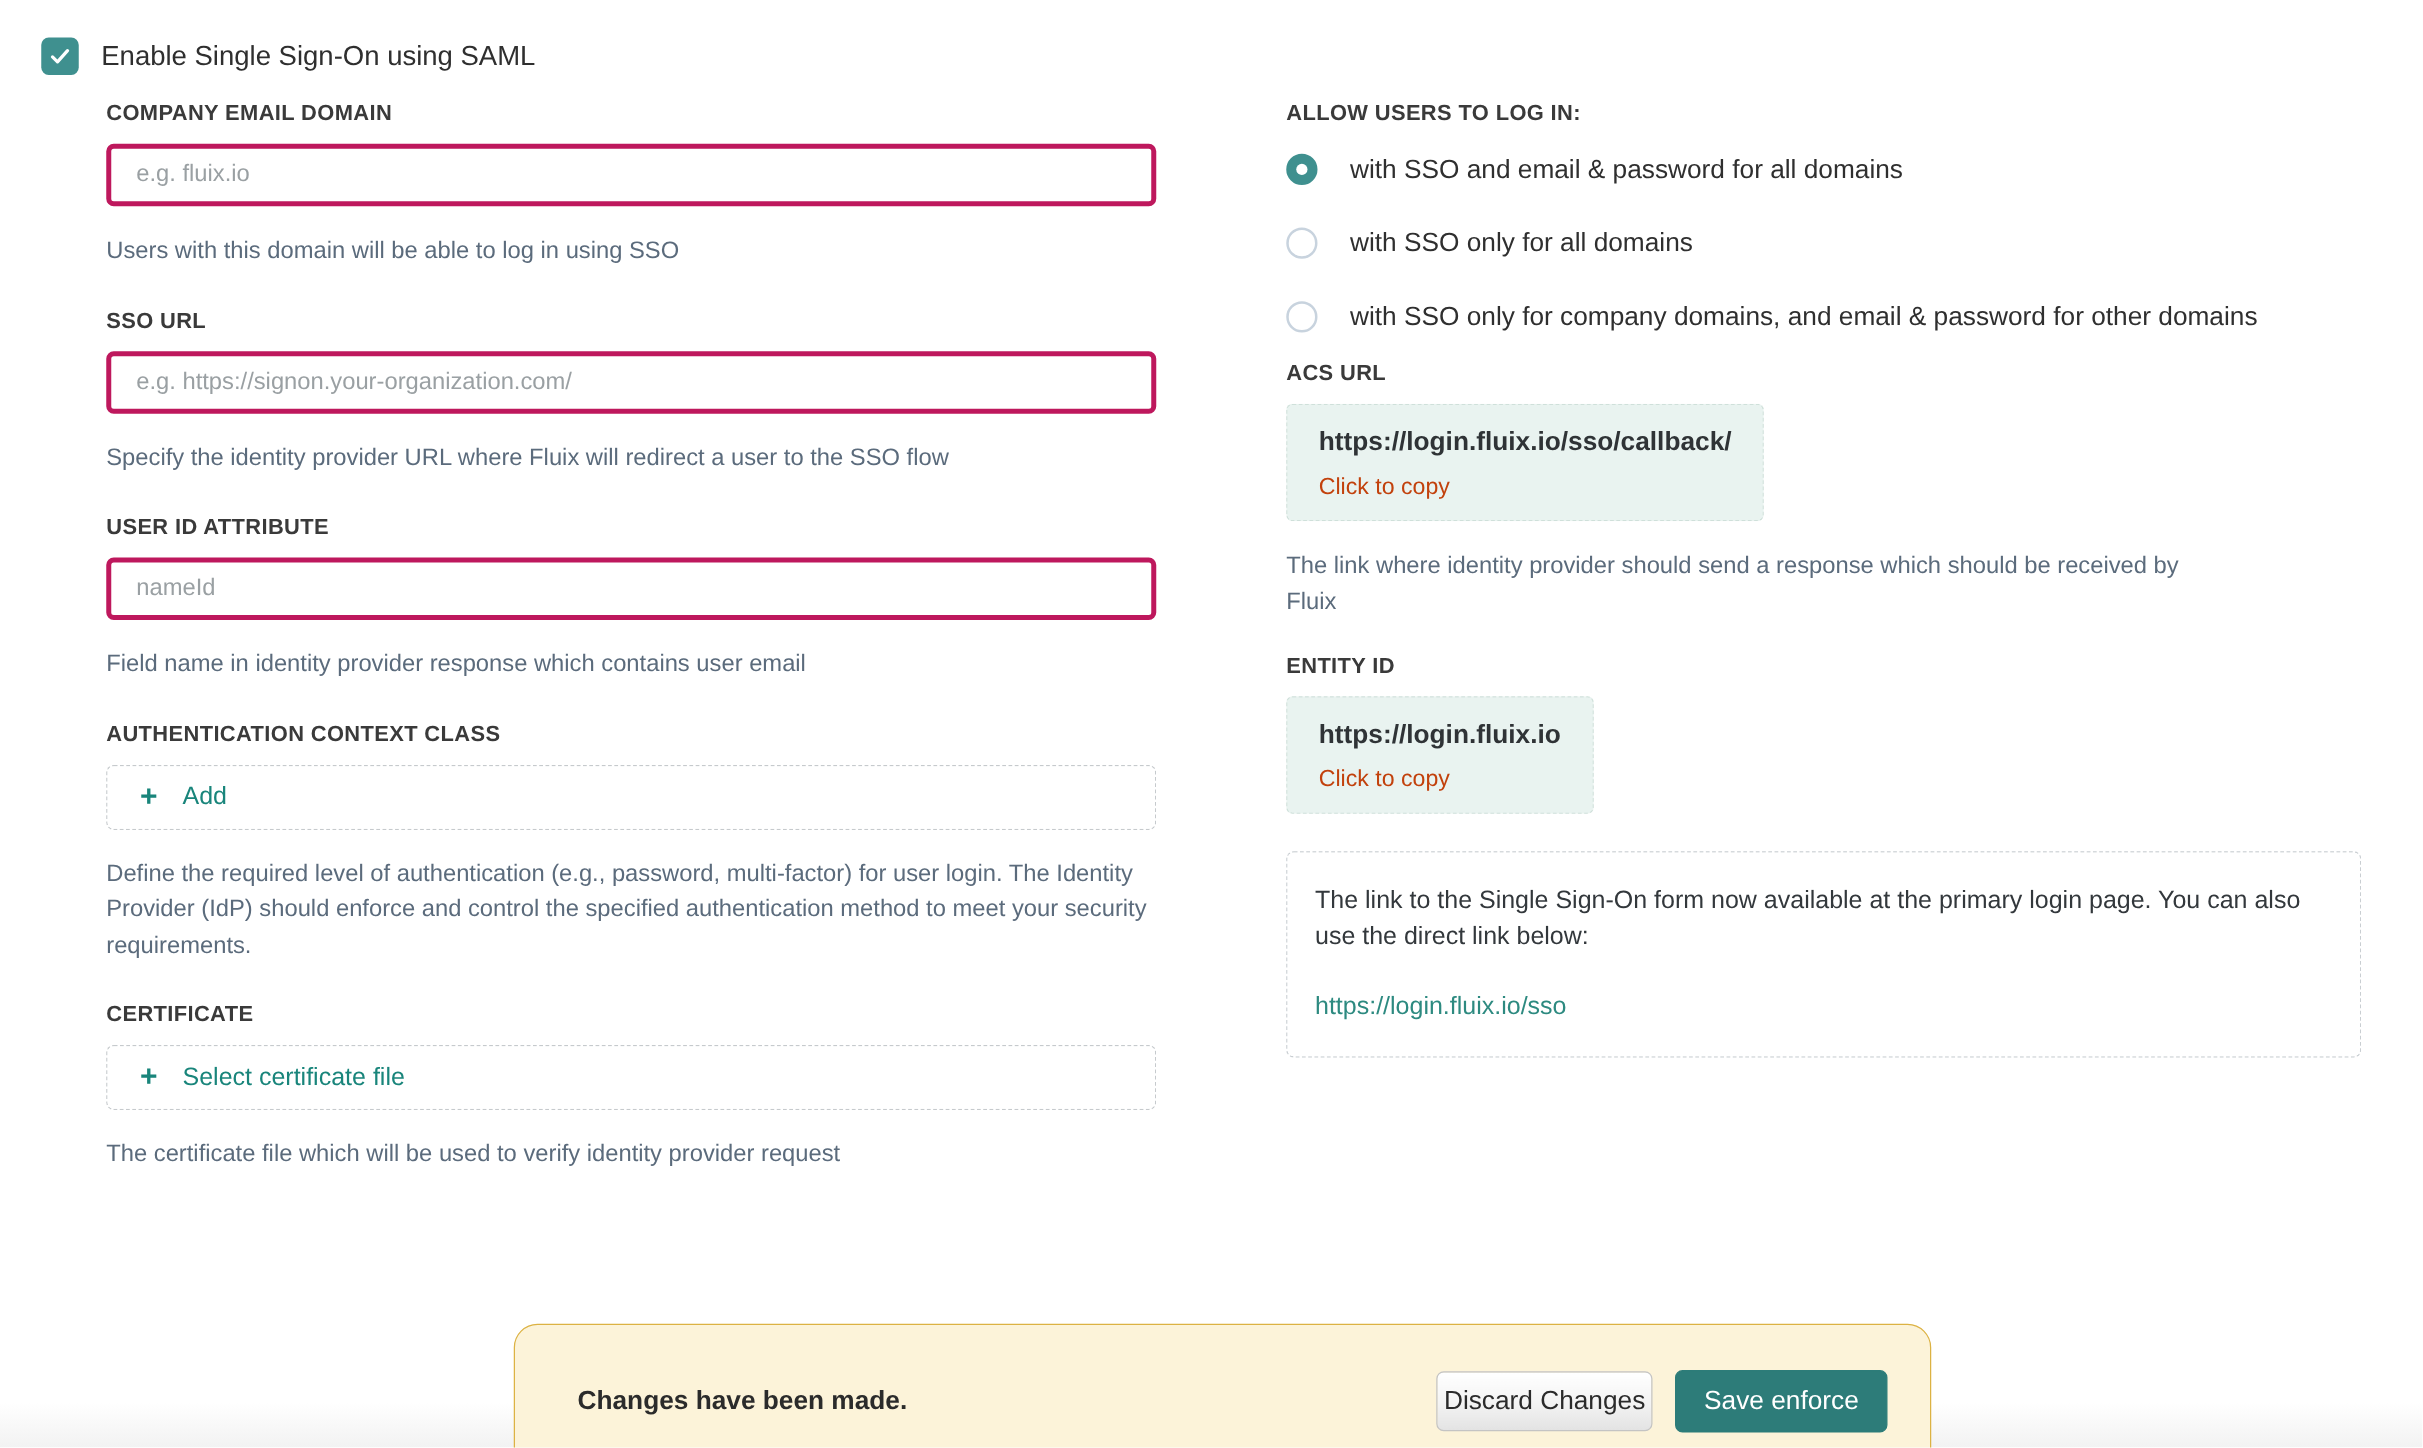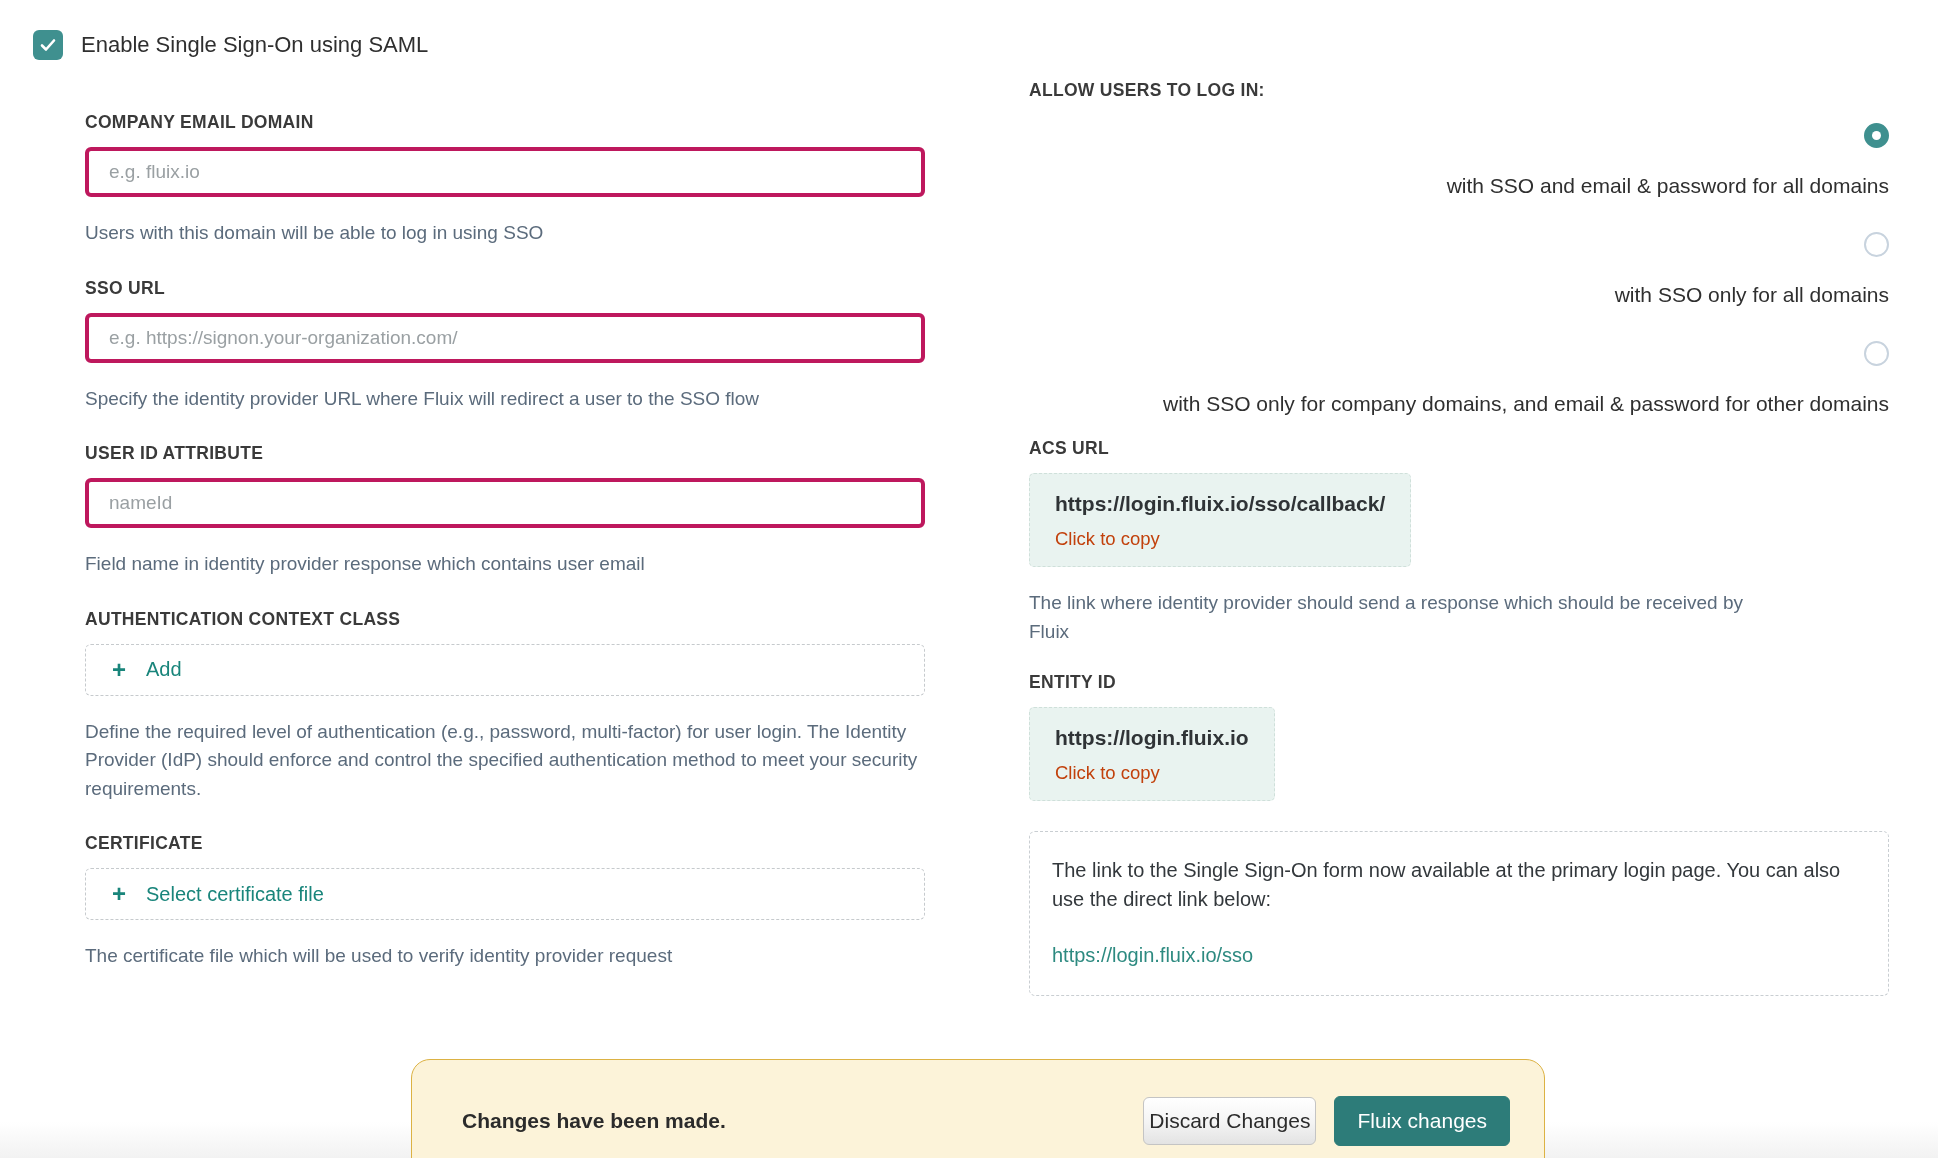--- a/index.html
+++ b/index.html
@@ -54,21 +54,20 @@
     left: 0;
     top: 80px;
     width: 1938px;
     height: 1000px;
   }
   .col-left {
     position: absolute;
     left: 85px;
     top: 0;
     width: 845px;
-    margin-top: 32px;
   }
   .col-right {
     position: absolute;
     left: 1029px;
     top: 0;
     width: 860px;
   }
 
   
   .field-label {
@@ -127,25 +126,24 @@
     line-height: 1;
   }
   .dashed-btn .dlabel {
     color: #19857b;
     font-size: 20px;
   }
 
   
   .radio-row {
     display: flex;
-    align-items: flex-end;
+    align-items: center;
     gap: 26px;
     margin-bottom: 34px;
     cursor: pointer;
-    flex-direction: column;
   }
   .radio {
     width: 25px;
     height: 25px;
     border-radius: 50%;
     border: 2px solid #c8d3de;
     background: #fff;
     flex: none;
     display: flex;
     align-items: center;
@@ -365,16 +363,16 @@
       </div>
 
     </div>
   </div>
 
   <div class="bottom-fade"></div>
 
   <div class="save-bar">
     <span class="save-msg">Changes have been made.</span>
     <button class="btn-discard">Discard Changes</button>
-    <button class="btn-save">Fluix changes</button>
+    <button class="btn-save">Save enforce</button>
   </div>
 
 </div>
 
 </body></html>

